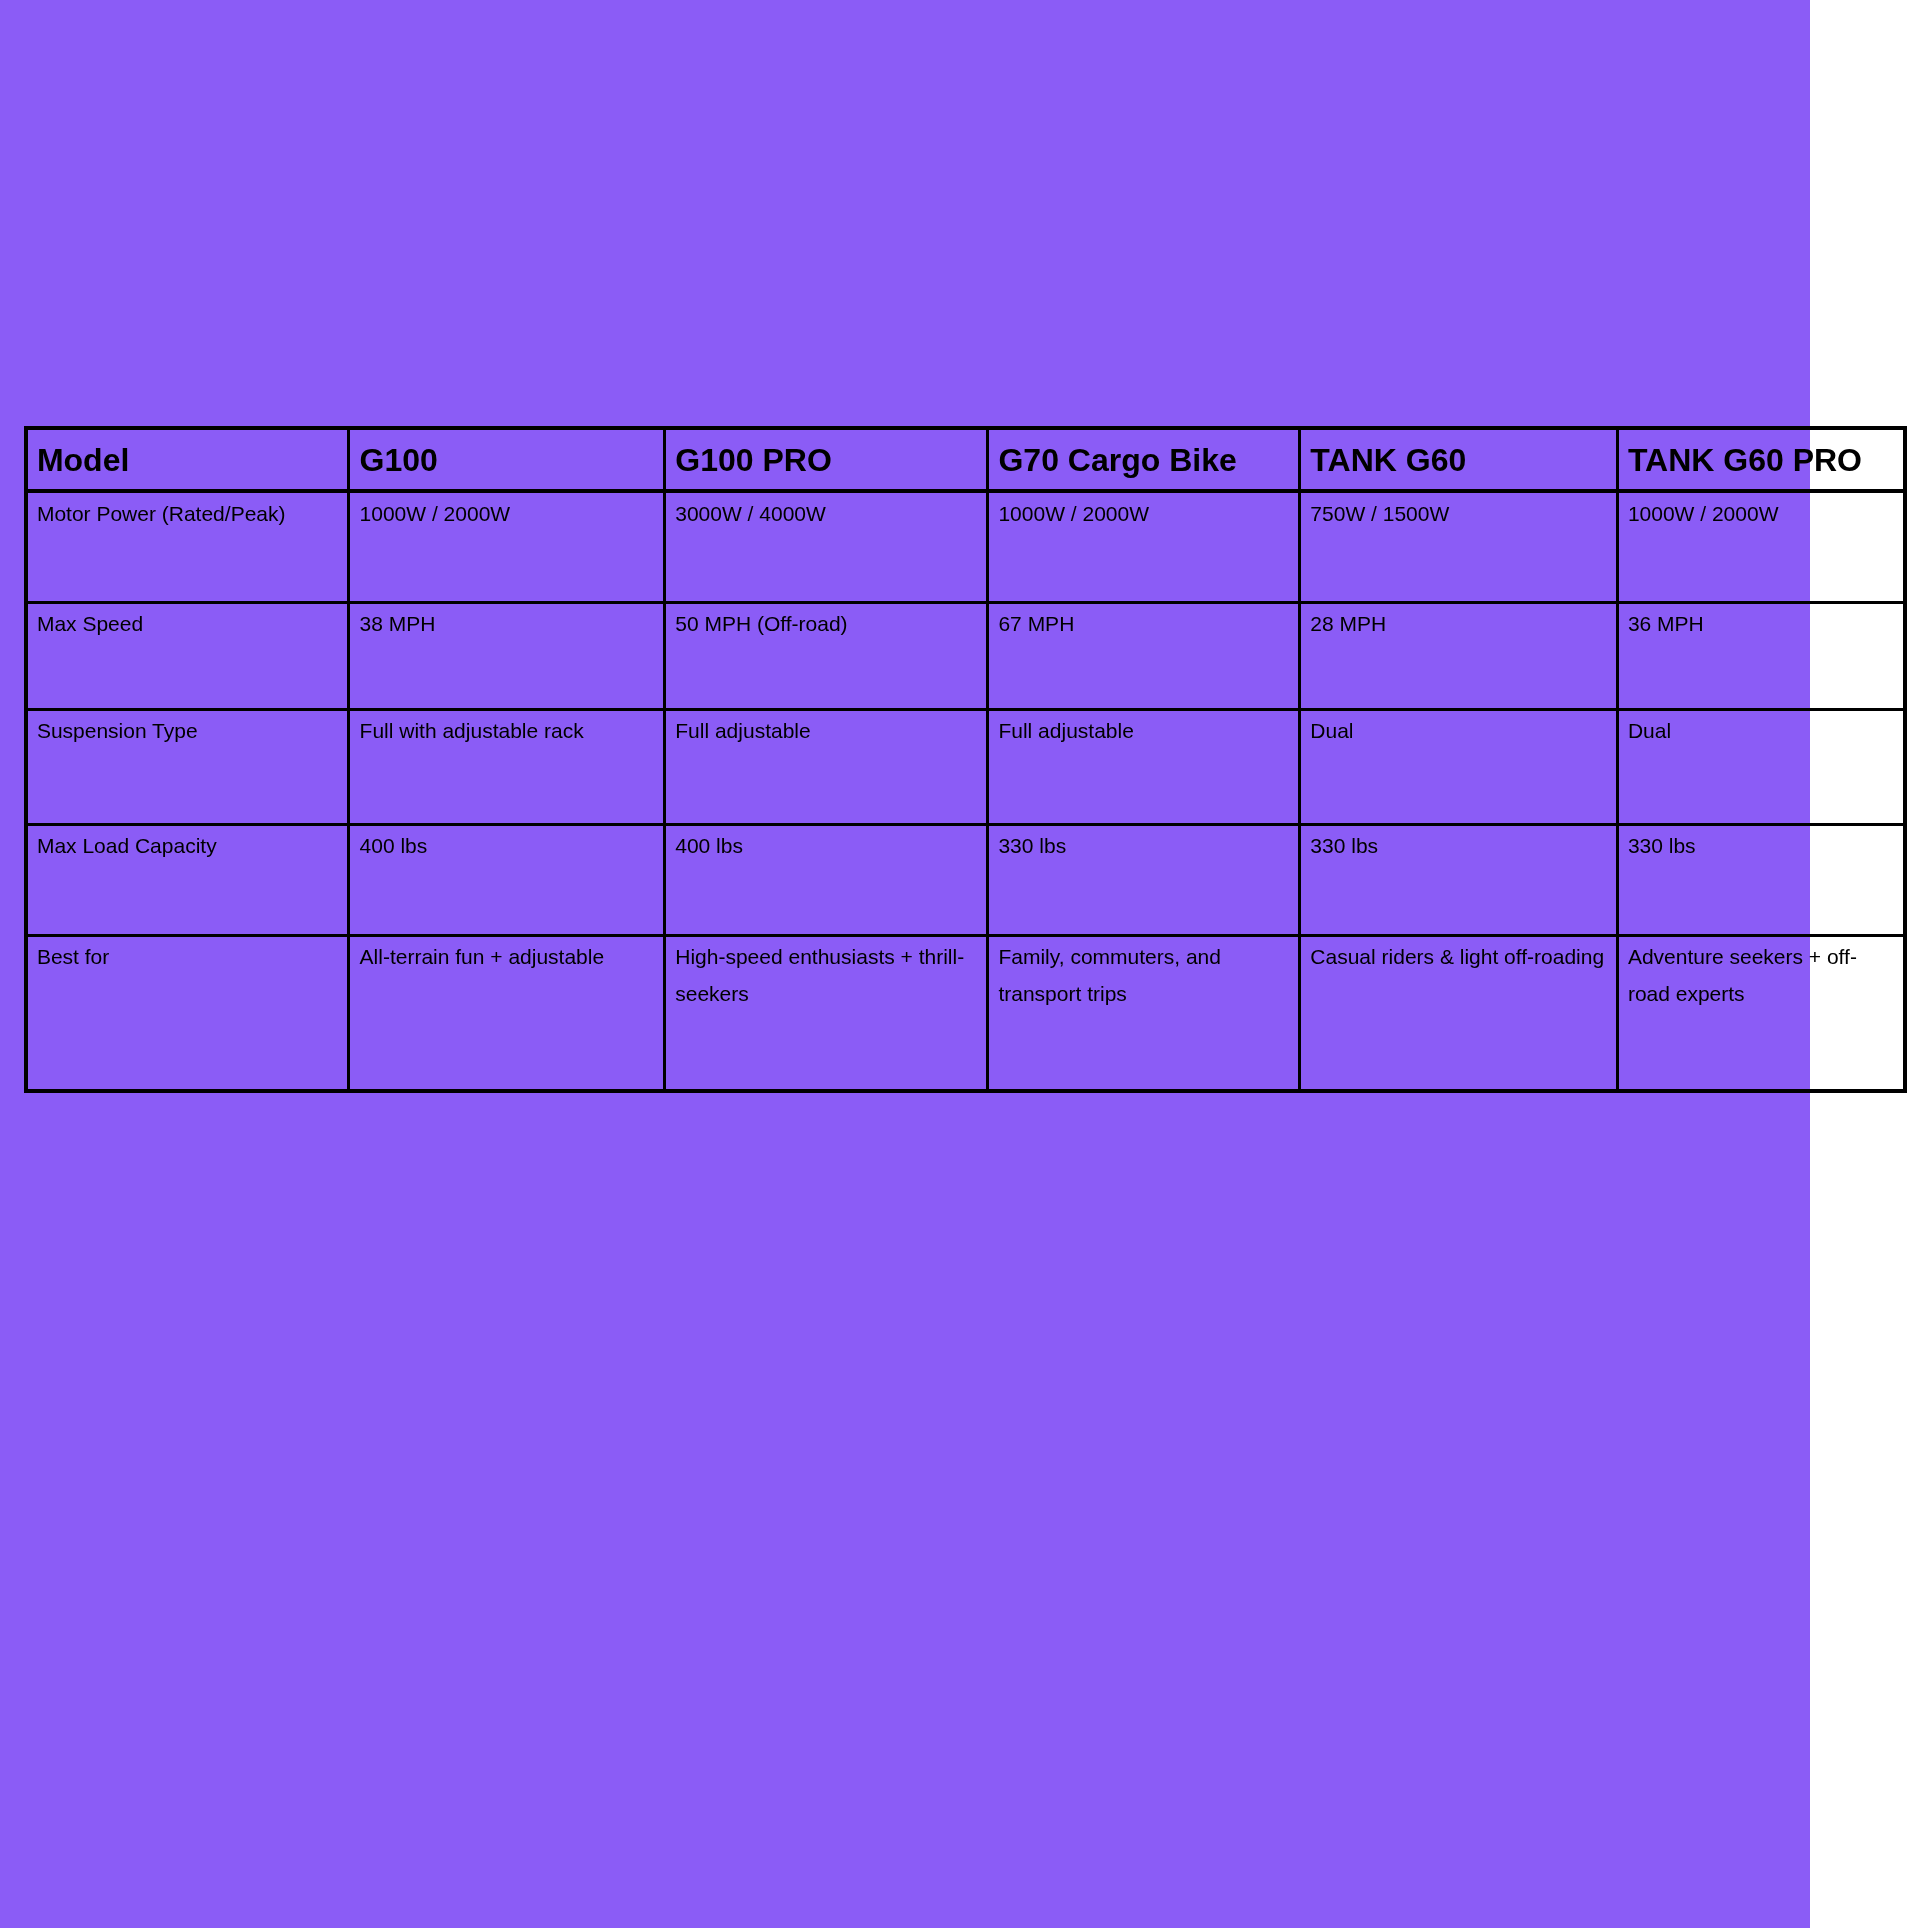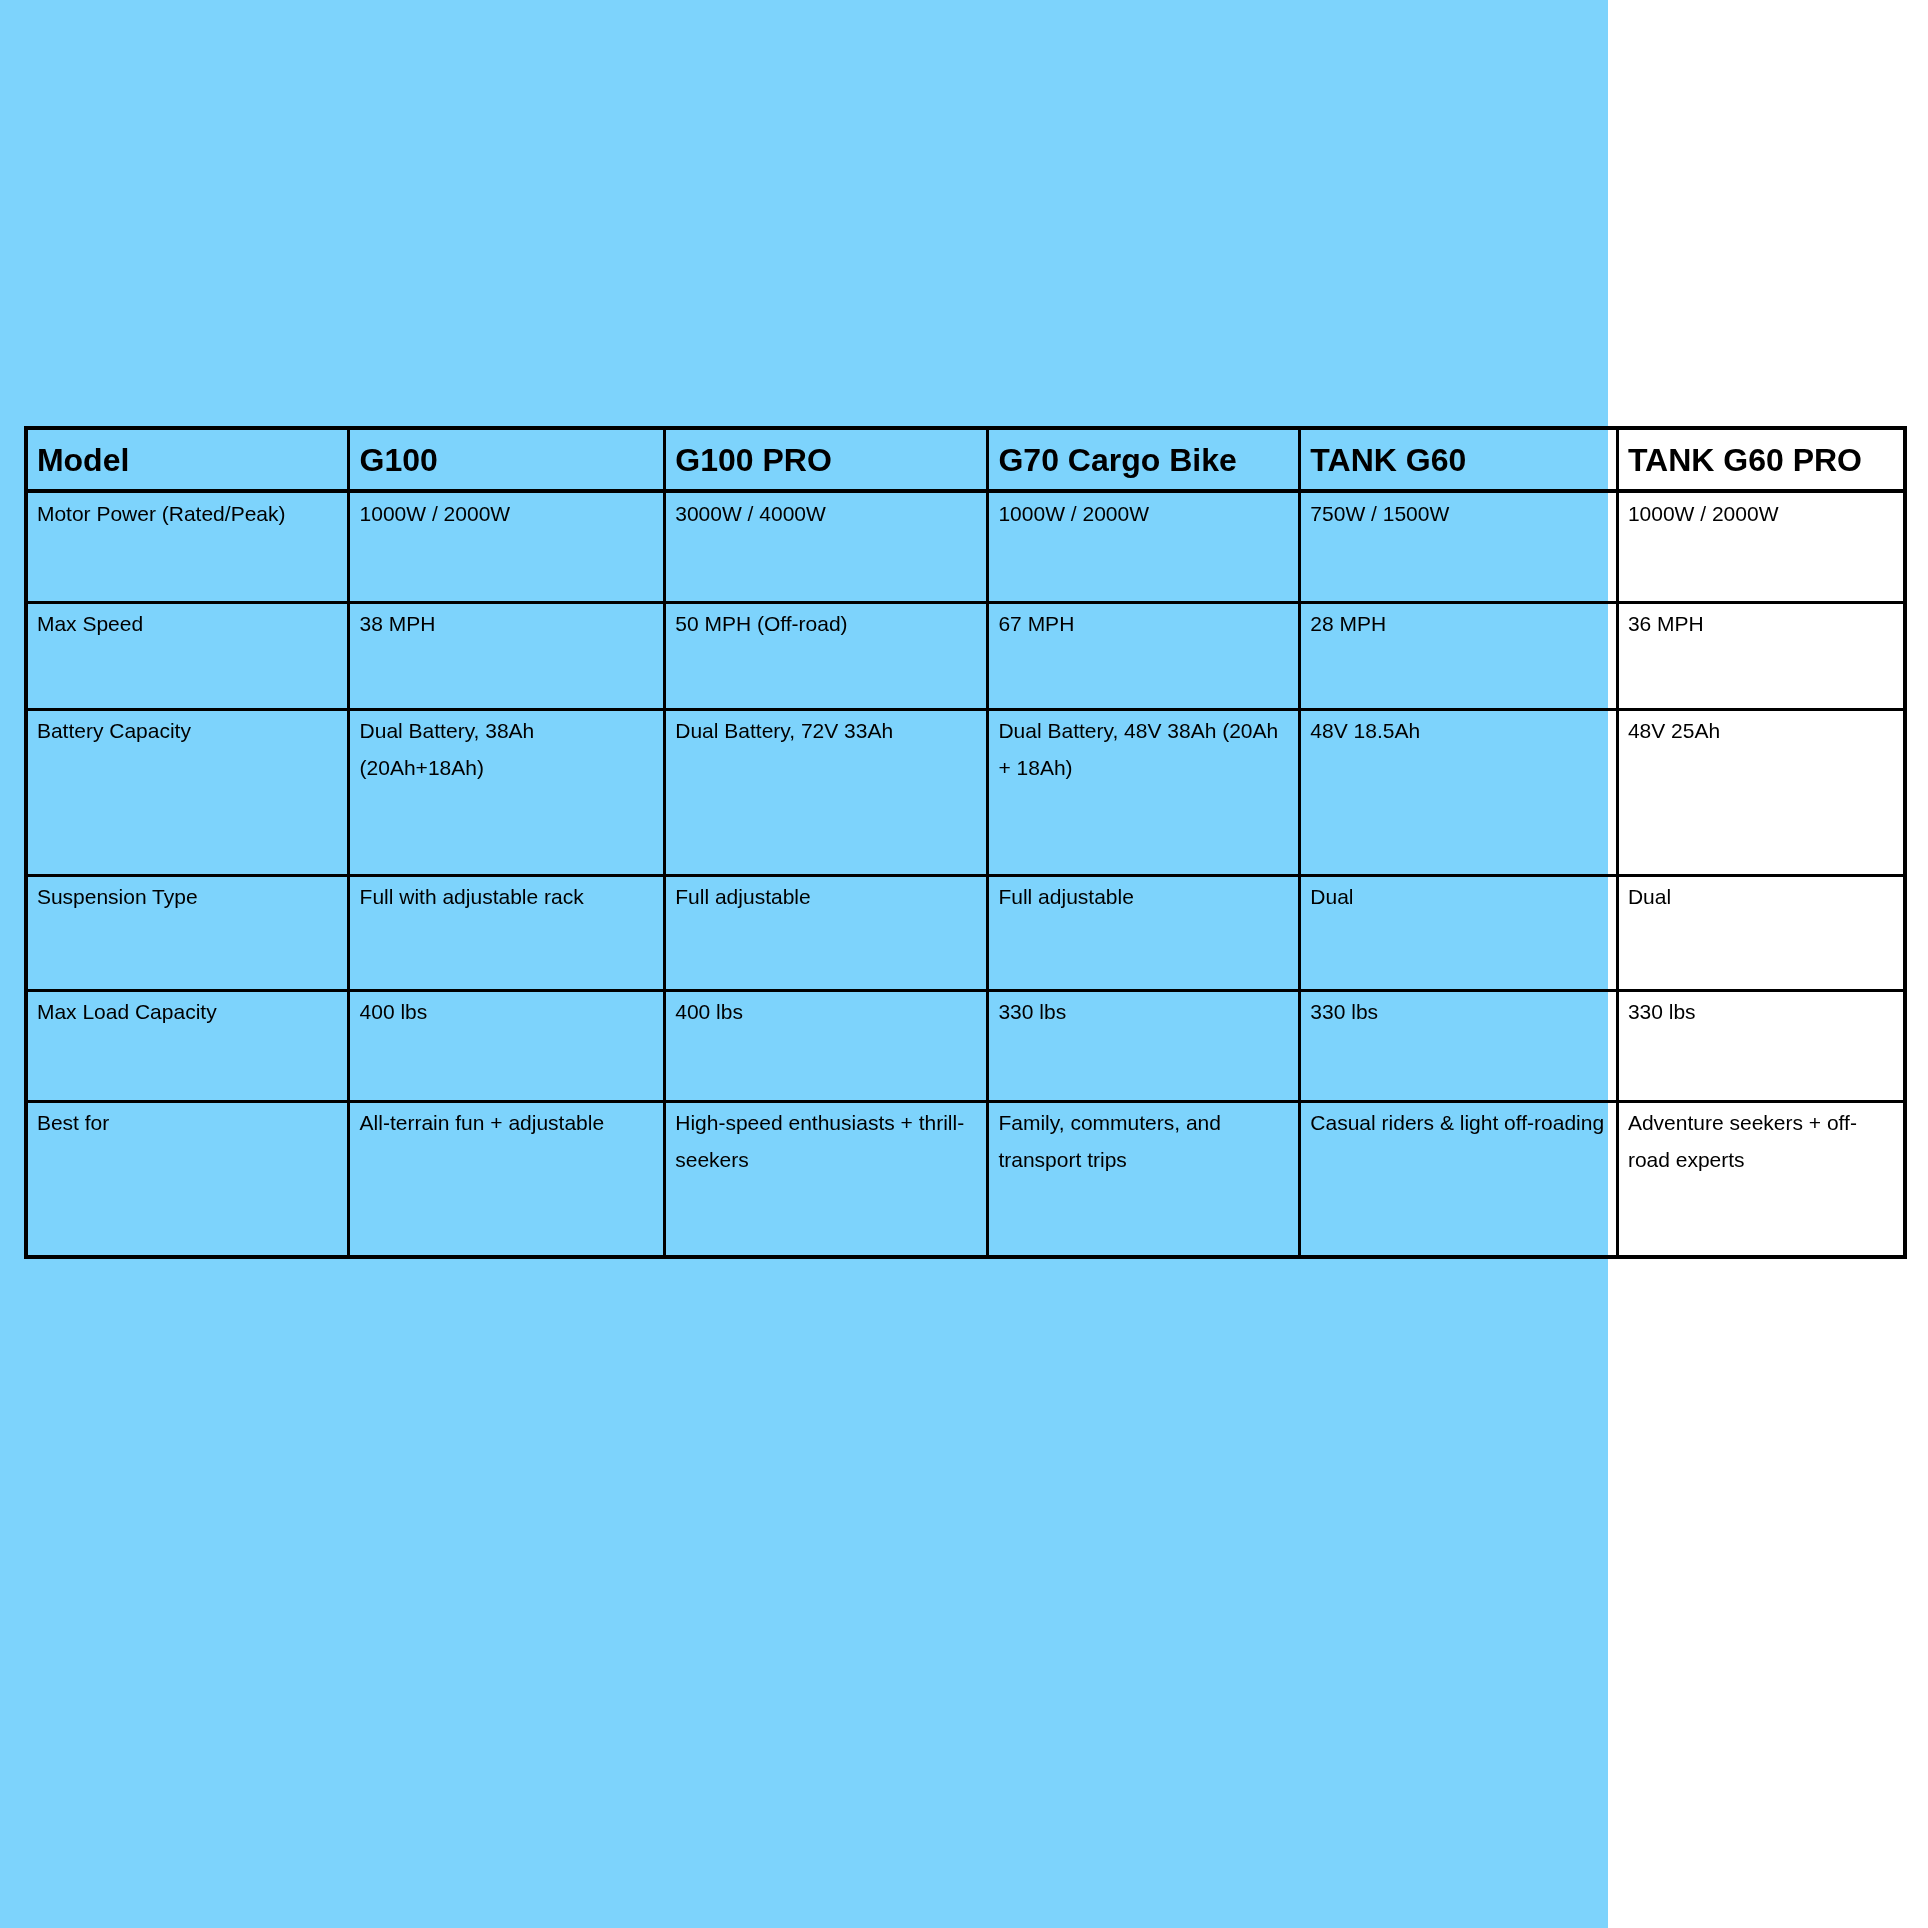--- a/index.html
+++ b/index.html
@@ -2,23 +2,23 @@
 <html style="font-size:15px"><head>
 <meta charset="utf-8">
 <style>
   html, body {
     margin: 0;
     padding: 0;
     background: #ffffff;
   }
   .page {
     position: relative;
-    width: 1608px;
+    width: 1810px;
     height: 1928px;
-    background: #7dd3fc;
+    background: #8b5cf6;
     font-family: "Liberation Sans", sans-serif;
     color: #000000;
   }
   table.spec-table {
     position: absolute;
     left: 23.5px;
     top: 426px;
     width: 1883px;
     border-collapse: collapse;
     table-layout: fixed;
@@ -78,28 +78,20 @@
         <td>1000W / 2000W</td>
       </tr>
       <tr style="height:107px">
         <td>Max Speed</td>
         <td>38 MPH</td>
         <td>50 MPH (Off-road)</td>
         <td>67 MPH</td>
         <td>28 MPH</td>
         <td>36 MPH</td>
       </tr>
-      <tr style="height:166px">
-        <td>Battery Capacity</td>
-        <td>Dual Battery, 38Ah (20Ah+18Ah)</td>
-        <td>Dual Battery, 72V 33Ah</td>
-        <td>Dual Battery, 48V 38Ah (20Ah + 18Ah)</td>
-        <td>48V 18.5Ah</td>
-        <td>48V 25Ah</td>
-      </tr>
       <tr style="height:115px">
         <td>Suspension Type</td>
         <td>Full with adjustable rack</td>
         <td>Full adjustable</td>
         <td>Full adjustable</td>
         <td>Dual</td>
         <td>Dual</td>
       </tr>
       <tr style="height:111px">
         <td>Max Load Capacity</td>

